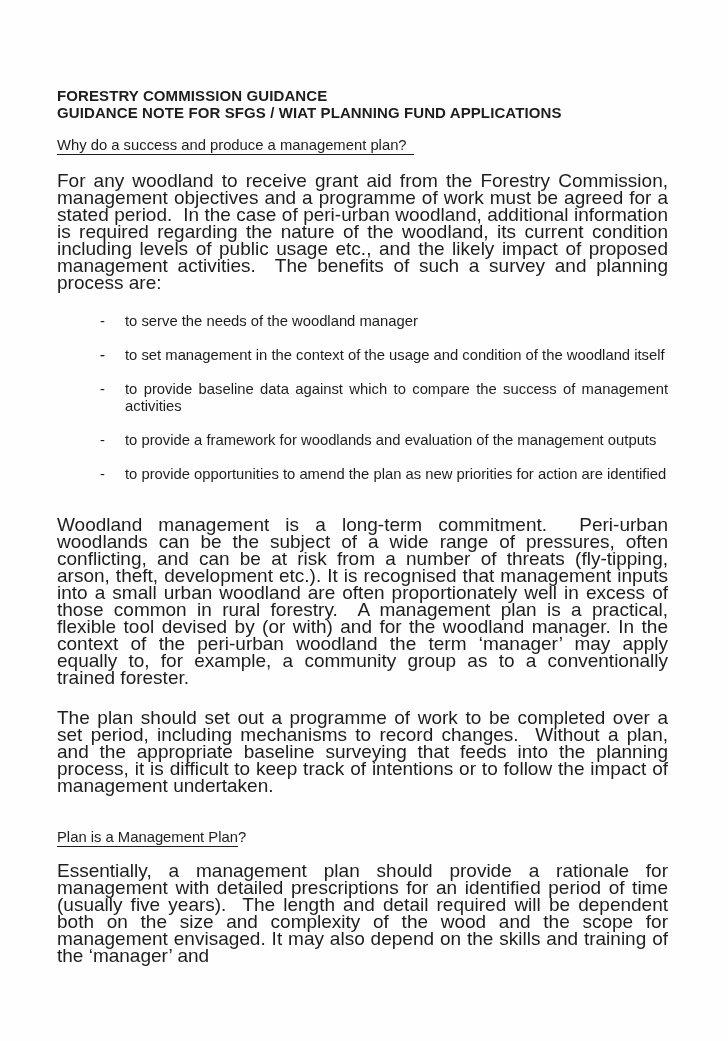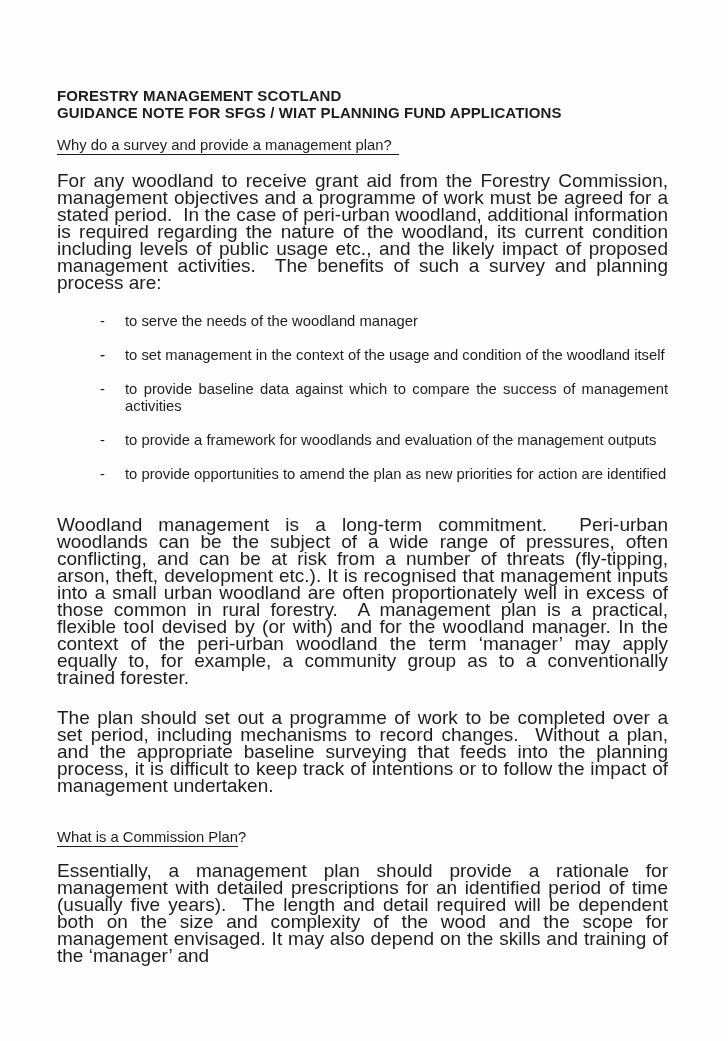--- a/index.html
+++ b/index.html
@@ -75,27 +75,27 @@
     top: 0;
   }
 </style>
 </head>
 <body>
 
 <div class="page">
   <div class="content">
 
     <div class="doc-header">
-      <div>FORESTRY MANAGEMENT SCOTLAND</div>
+      <div>FORESTRY COMMISSION GUIDANCE</div>
       <div>GUIDANCE NOTE FOR SFGS / WIAT PLANNING FUND APPLICATIONS</div>
     </div>
 
 
     <div class="section-heading heading-why">
-      <span class="underlined ext-underline">Why do a survey and provide a management plan?</span>
+      <span class="underlined ext-underline">Why do a success and produce a management plan?</span>
     </div>
 
     <p class="para para-intro">For any woodland to receive grant aid from the Forestry Commission, management objectives and a programme of work must be agreed for a stated period.&nbsp; In the case of peri-urban woodland, additional information is required regarding the nature of the woodland, its current condition including levels of public usage etc., and the likely impact of proposed management activities.&nbsp; The benefits of such a survey and planning process are:</p>
 
     <div class="bullets">
       <div class="bullet">
         <span class="dash">-</span>
         <span>to serve the needs of the woodland manager</span>
       </div>
       <div class="bullet">
@@ -117,19 +117,19 @@
         <span class="dash">-</span>
         <span>to provide opportunities to amend the plan as new priorities for action are identified</span>
       </div>
     </div>
 
     <p class="para para-2">Woodland management is a long-term commitment.&nbsp; Peri-urban woodlands can be the subject of a wide range of pressures, often conflicting, and can be at risk from a number of threats (fly-tipping, arson, theft, development etc.). It is recognised that management inputs into a small urban woodland are often proportionately well in excess of those common in rural forestry.&nbsp; A management plan is a practical, flexible tool devised by (or with) and for the woodland manager. In the context of the peri-urban woodland the term ‘manager’ may apply equally to, for example, a community group as to a conventionally trained forester.</p>
 
     <p class="para para-3">The plan should set out a programme of work to be completed over a set period, including mechanisms to record changes.&nbsp; Without a plan, and the appropriate baseline surveying that feeds into the planning process, it is difficult to keep track of intentions or to follow the impact of management undertaken.</p>
 
     <div class="section-heading heading-what">
-      <span class="underlined">What is a Commission Plan</span><span>?</span>
+      <span class="underlined">Plan is a Management Plan</span><span>?</span>
     </div>
 
     <p class="para para-4">Essentially, a management plan should provide a rationale for management with detailed prescriptions for an identified period of time (usually five years).&nbsp; The length and detail required will be dependent both on the size and complexity of the wood and the scope for management envisaged. It may also depend on the skills and training of the ‘manager’ and</p>
 
   </div>
 </div>
 
 </body></html>

